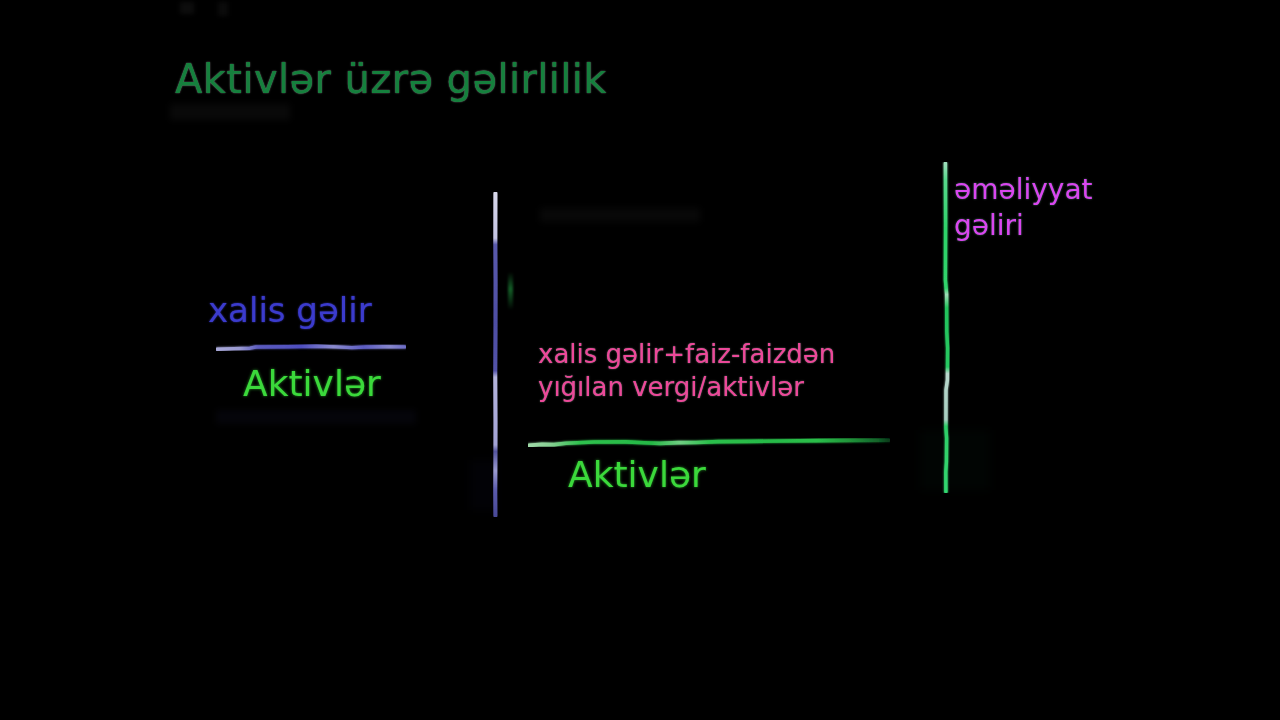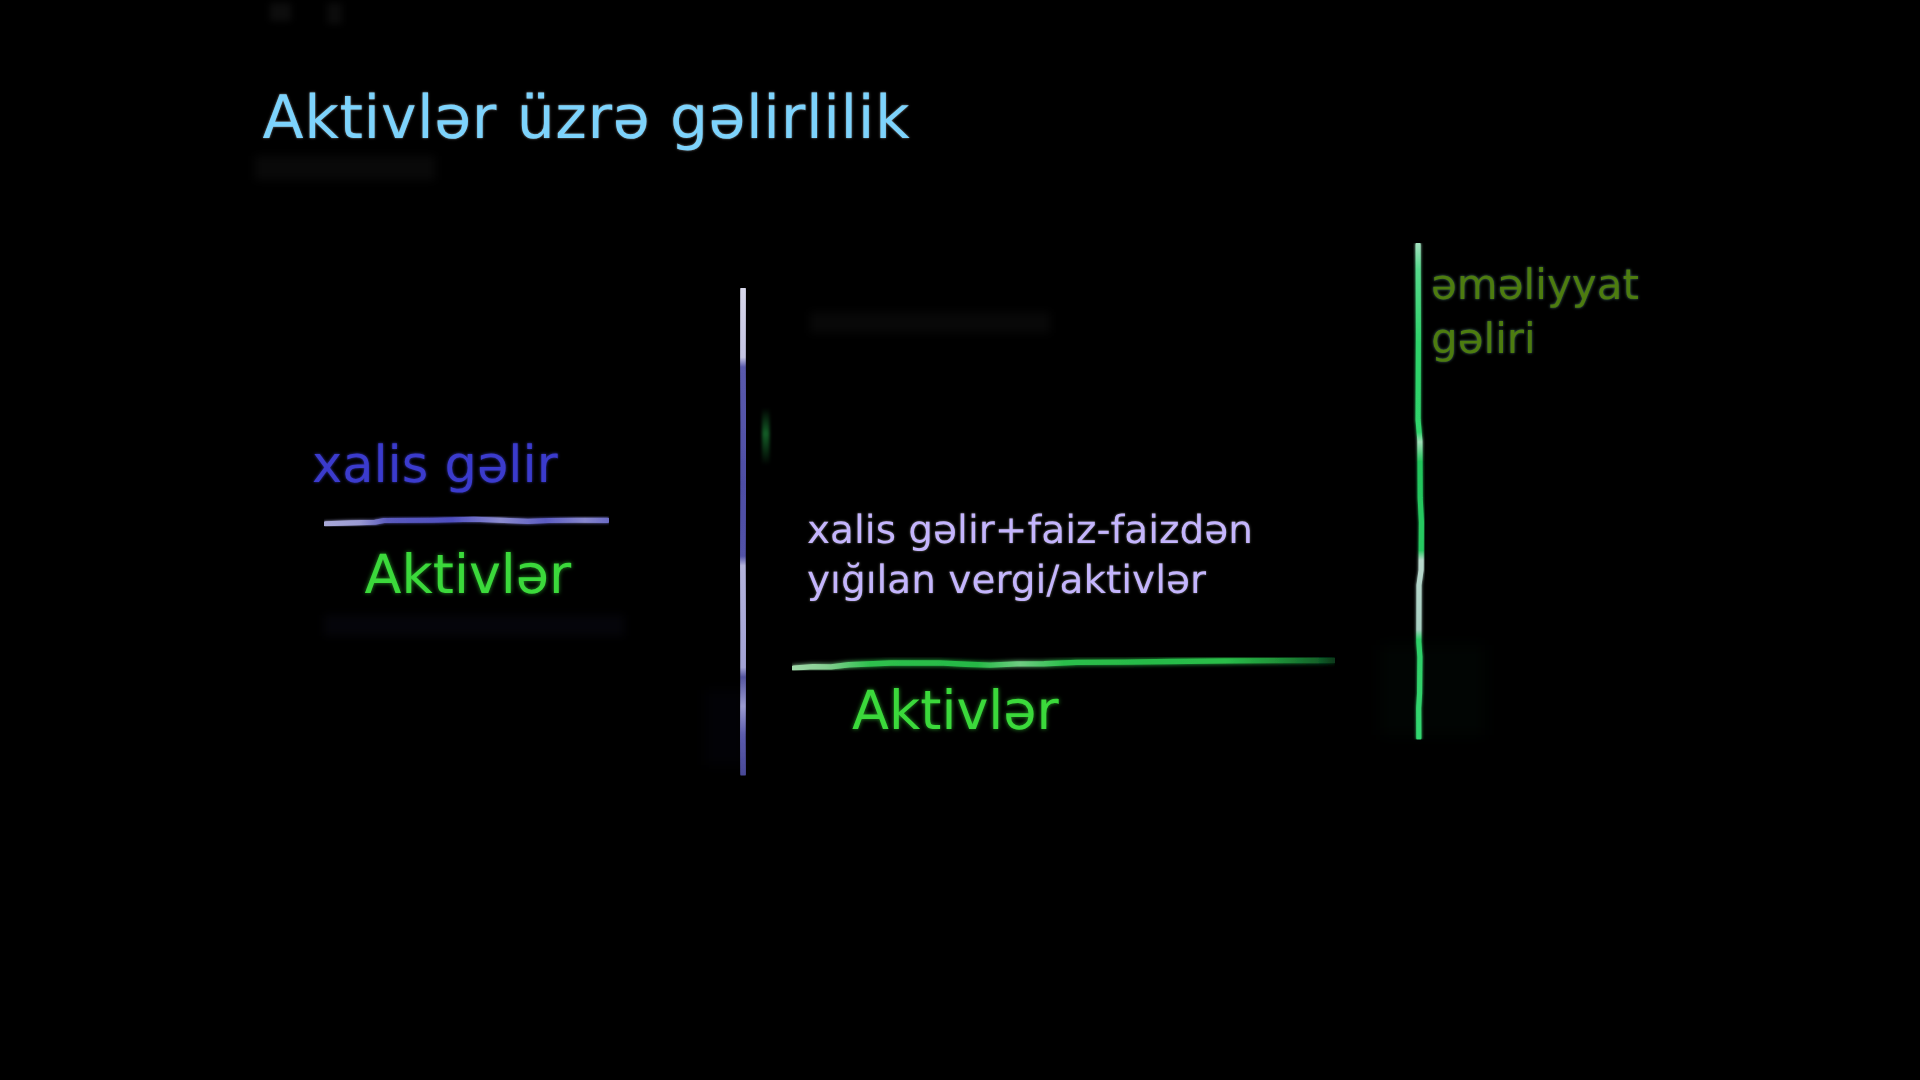--- a/index.html
+++ b/index.html
@@ -19,21 +19,21 @@
   }
 
   
   .title {
     position: absolute;
     left: 175px;
     top: 58px;
     font-size: 40px;
     line-height: 1.05;
     letter-spacing: 0.4px;
-    color: #7dd3fc;
+    color: #15803d;
     font-weight: 400;
     white-space: nowrap;
     text-shadow: 0 0 1.5px rgba(255,255,255,0.55);
   }
 
   
   .frac-left-num {
     position: absolute;
     left: 208px;
     top: 293px;
@@ -70,21 +70,21 @@
     height: 325px;
   }
 
   
   .expr-num {
     position: absolute;
     left: 538px;
     top: 338px;
     font-size: 26px;
     line-height: 33px;
-    color: #c4b5fd;
+    color: #ec4899;
     white-space: pre;
     text-shadow: 0 0 1.5px rgba(255,255,255,0.5);
   }
   .frac-mid-bar {
     position: absolute;
     left: 528px;
     top: 438px;
     width: 362px;
     height: 9px;
   }
@@ -106,21 +106,21 @@
     top: 162px;
     width: 8px;
     height: 331px;
   }
   .right-label {
     position: absolute;
     left: 954px;
     top: 172px;
     font-size: 28px;
     line-height: 36px;
-    color: #4d7c0f;
+    color: #d946ef;
     white-space: pre;
     text-shadow: 0 0 2px rgba(140,215,200,0.5);
   }
 
   
   .ghost {
     position: absolute;
     pointer-events: none;
   }
   .ghost-a { left: 508px; top: 272px;  width: 5px;  height: 38px;

